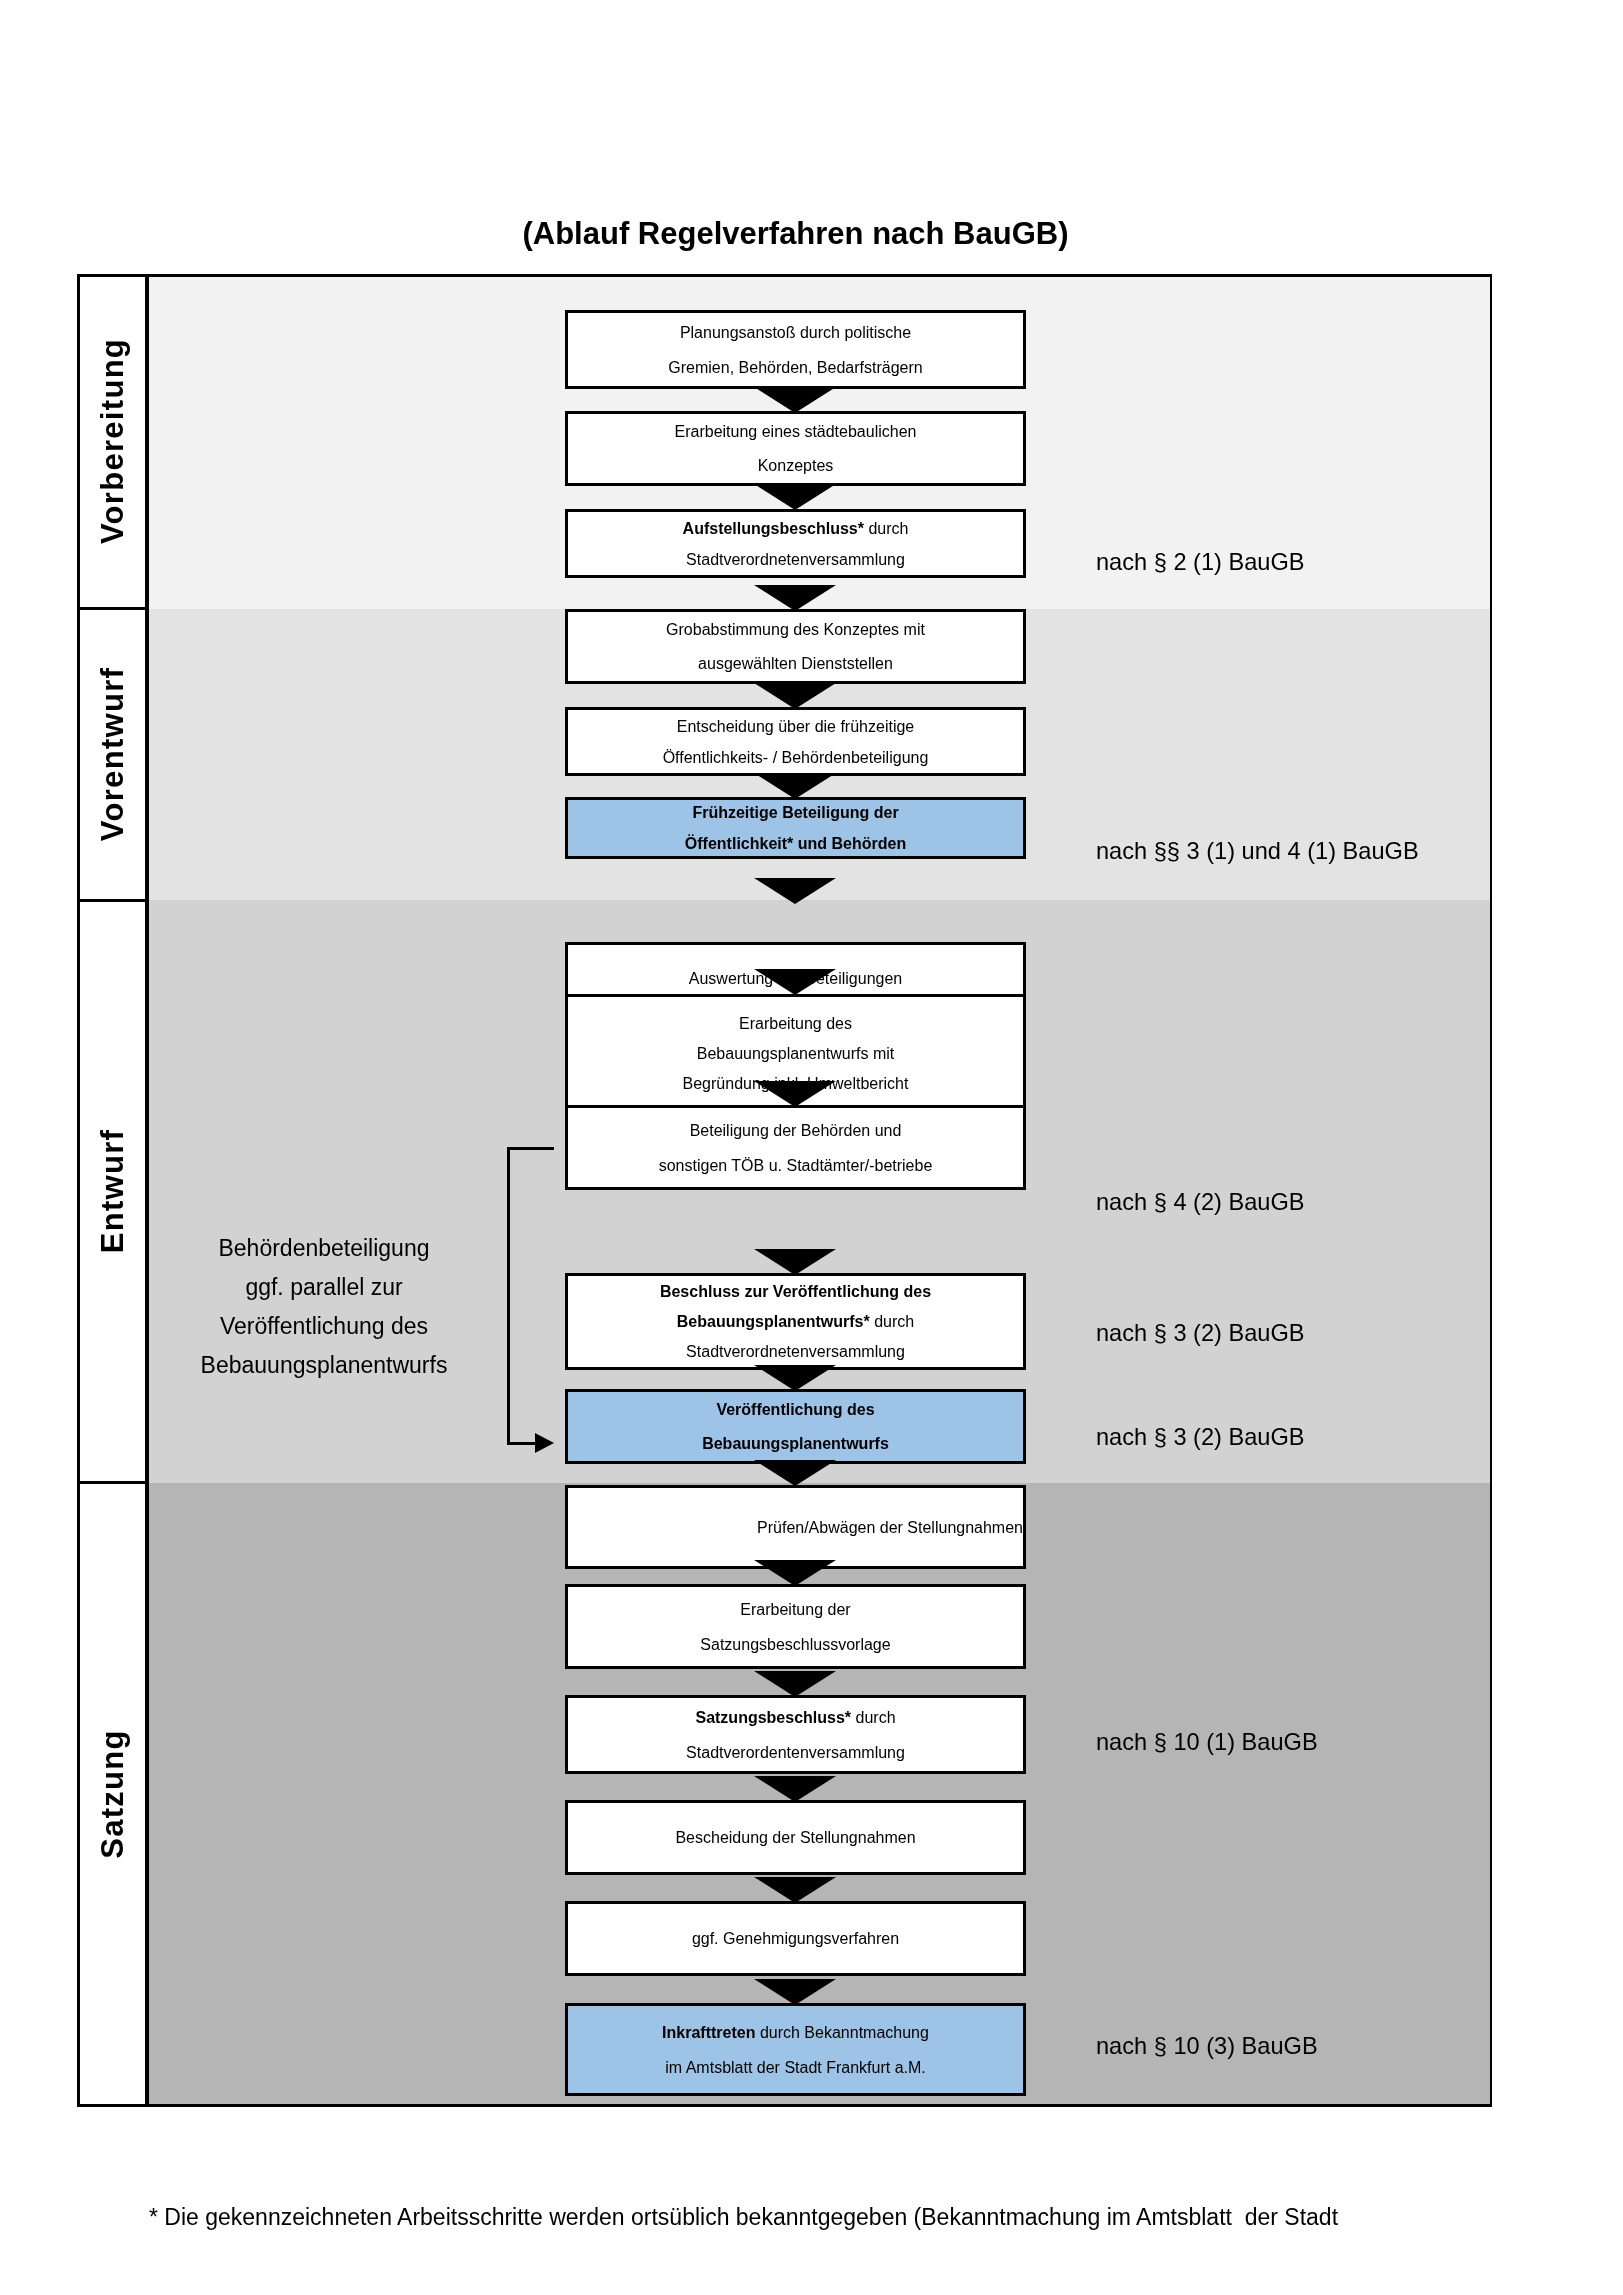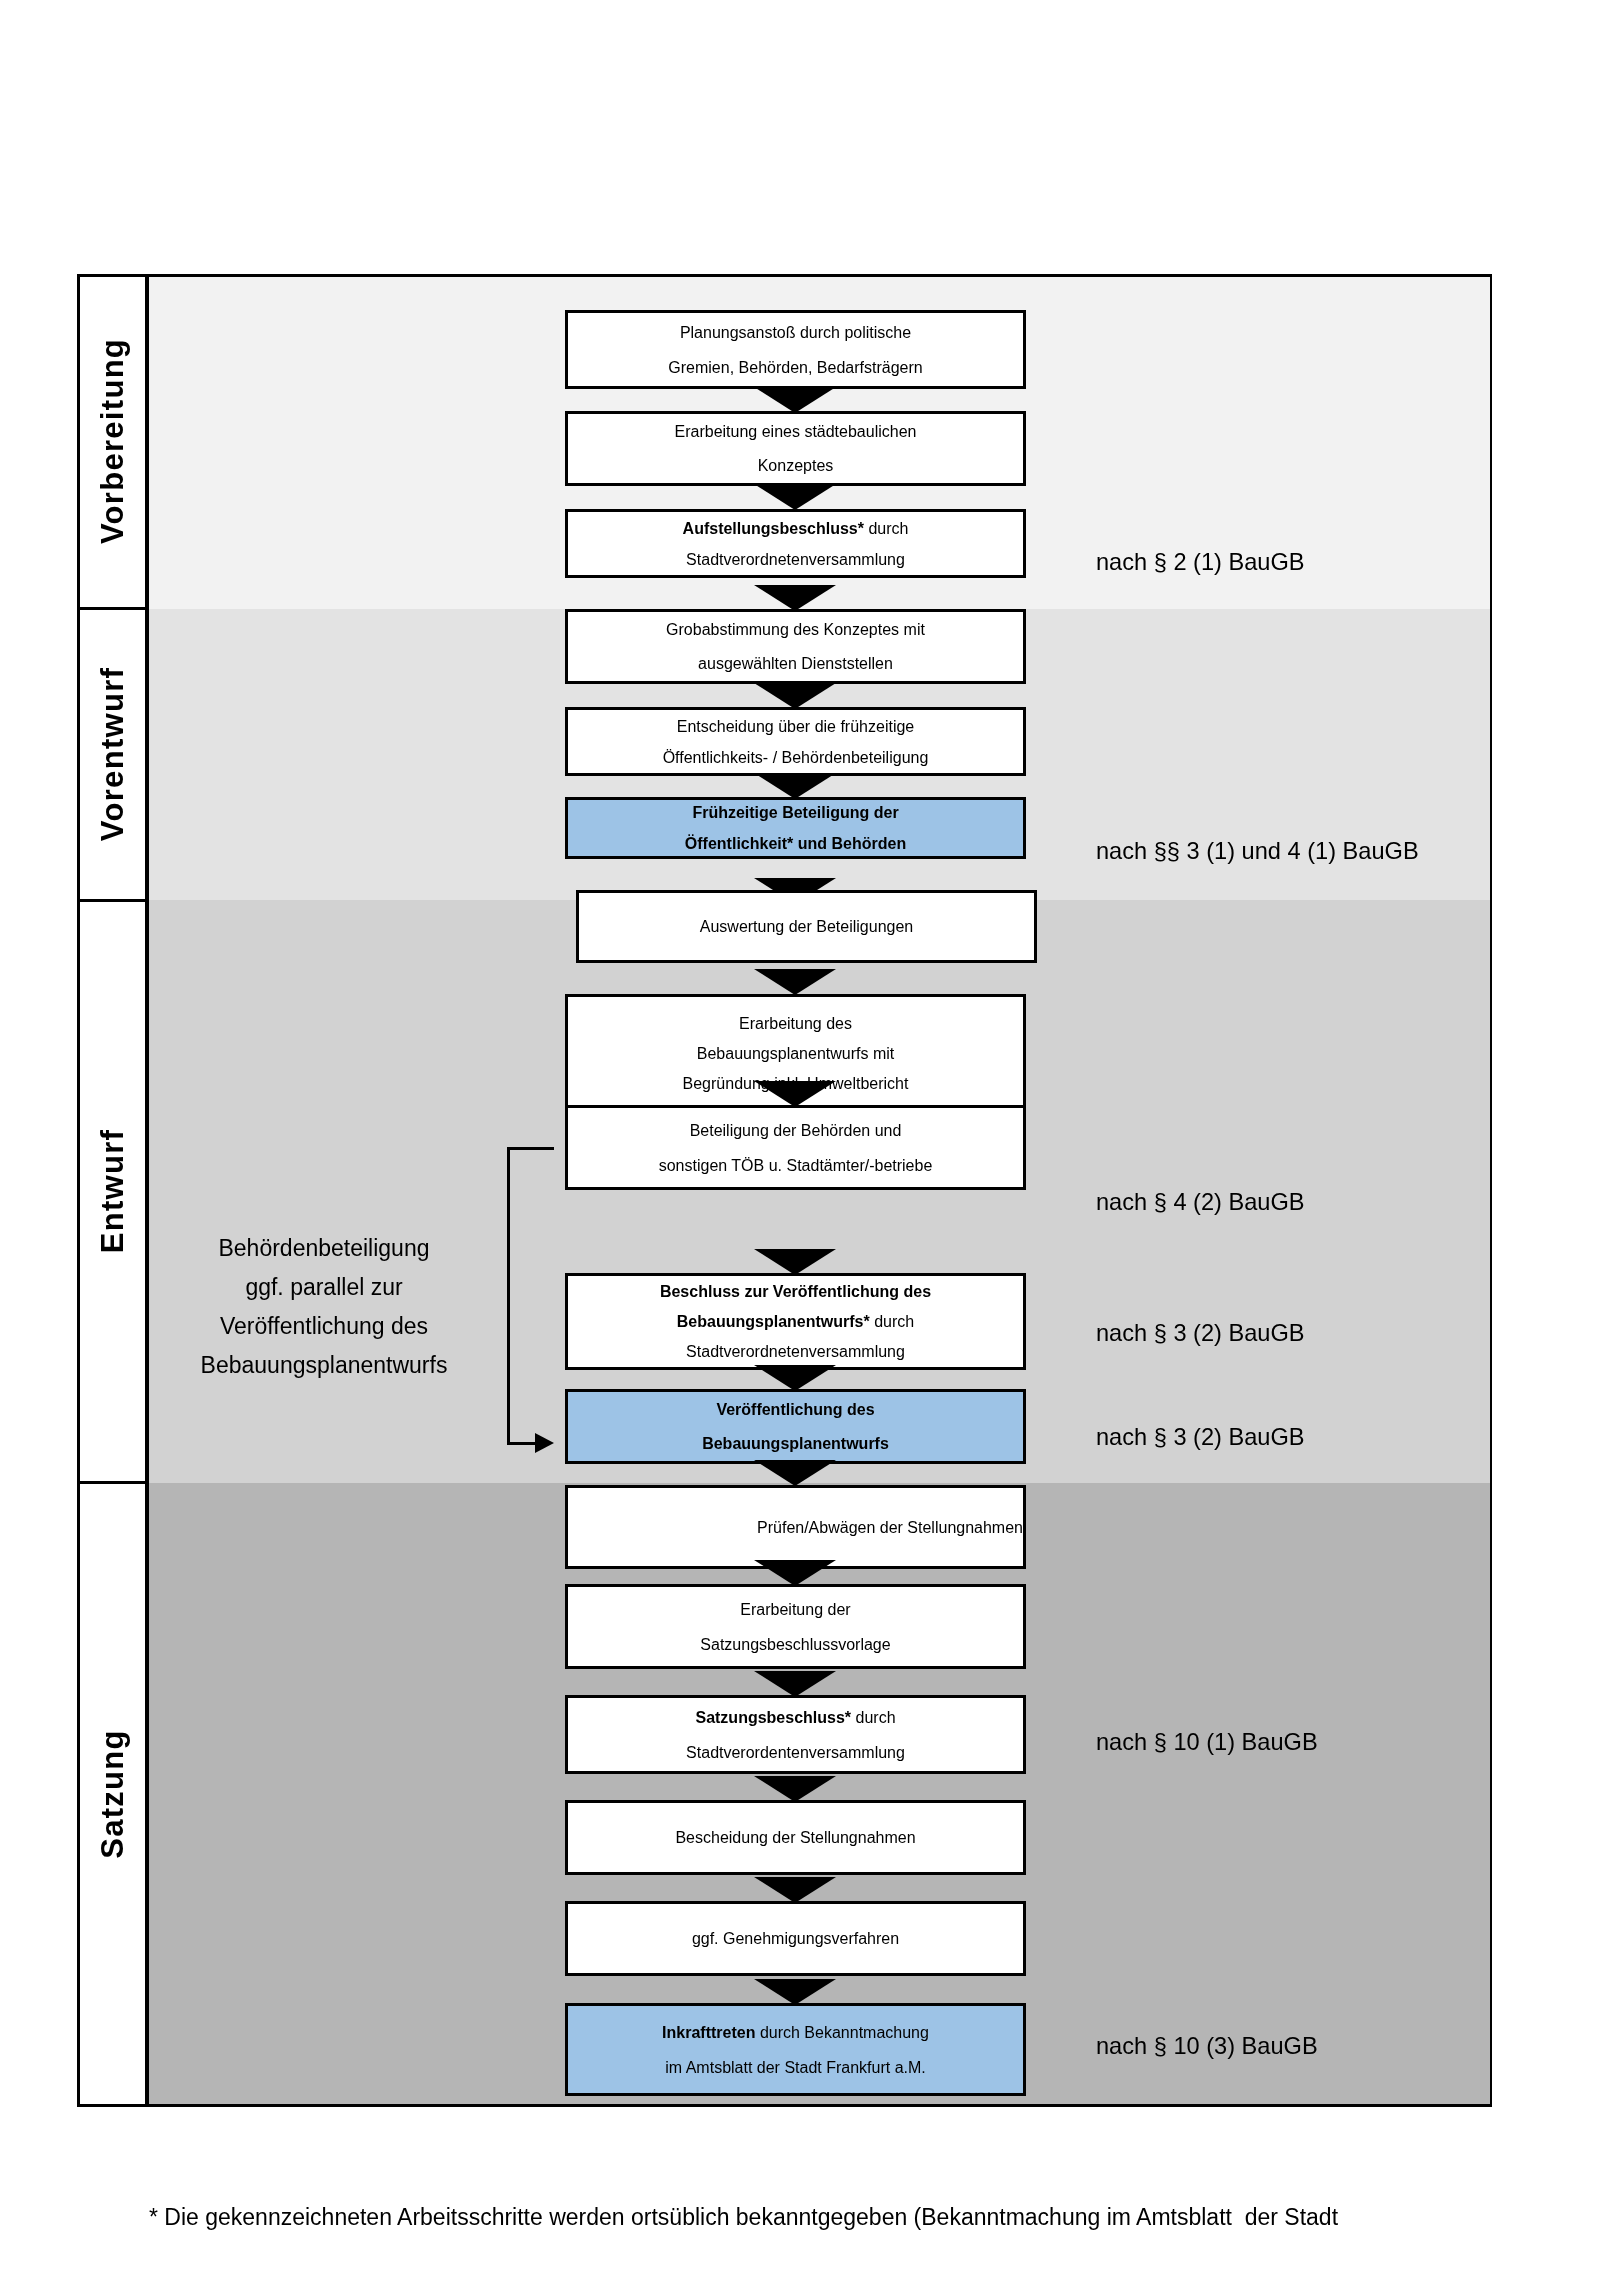--- a/index.html
+++ b/index.html
@@ -35,20 +35,21 @@
   .connector-arrowhead{position:absolute;left:535px;top:1433px;width:0;height:0;
              border-left:19.6px solid #000;border-top:10.5px solid transparent;
              border-bottom:10.5px solid transparent;}
   .footnote{position:absolute;left:149px;top:2135px;width:1388px;font-size:23px;
             line-height:33px;white-space:pre-wrap;}
 </style>
 </head>
 <body>
 
 <div class="page">
+  <div class="subtitle">(Ablauf Regelverfahren nach BauGB)</div>
 
   <div class="frame"></div>
   <div id="bands">
       <div class="band" style="top: 277px; height: 332px; background: rgb(242, 242, 242);"></div>
       <div class="band" style="top: 609px; height: 291px; background: rgb(227, 227, 227);"></div>
       <div class="band" style="top: 900px; height: 583px; background: rgb(210, 210, 210);"></div>
       <div class="band" style="top: 1483px; height: 621px; background: rgb(181, 181, 181);"></div>
     </div>
   <div class="v-divider"></div>
   <div id="phase-layer">
@@ -86,21 +87,21 @@
         <div class="box-line" style="line-height: 31px;"><span>Entscheidung über die frühzeitige</span></div>
         <div class="box-line" style="line-height: 31px;"><span>Öffentlichkeits- / Behördenbeteiligung</span></div>
       </div>
       <div class="flow-arrow" style="top: 773px;"></div>
       <div class="flow-box blue" style="top: 797px; height: 62px;">
         <div class="box-line" style="line-height: 31px;"><span class="seg-bold">Frühzeitige Beteiligung der</span></div>
         <div class="box-line" style="line-height: 31px; text-align: right;"><span class="seg-bold">Öffentlichkeit* und Behörden</span></div>
       </div>
       <div class="law-note" style="top: 851px;">nach §§ 3 (1) und 4 (1) BauGB</div>
       <div class="flow-arrow" style="top: 878px;"></div>
-      <div class="flow-box" style="top: 890px; height: 73px; margin-left: 11px;">
+      <div class="flow-box" style="top: 942px; height: 73px;">
         <div class="box-line" style="line-height: 35px;"><span>Auswertung der Beteiligungen</span></div>
       </div>
       <div class="flow-arrow" style="top: 969px;"></div>
       <div class="flow-box" style="top: 994px; height: 120px;">
         <div class="box-line" style="line-height: 30px;"><span>Erarbeitung des</span></div>
         <div class="box-line" style="line-height: 30px;"><span>Bebauungsplanentwurfs mit</span></div>
         <div class="box-line" style="line-height: 30px;"><span>Begründung inkl. Umweltbericht</span></div>
       </div>
       <div class="flow-arrow" style="top: 1081px;"></div>
       <div class="flow-box" style="top: 1105px; height: 85px;">

